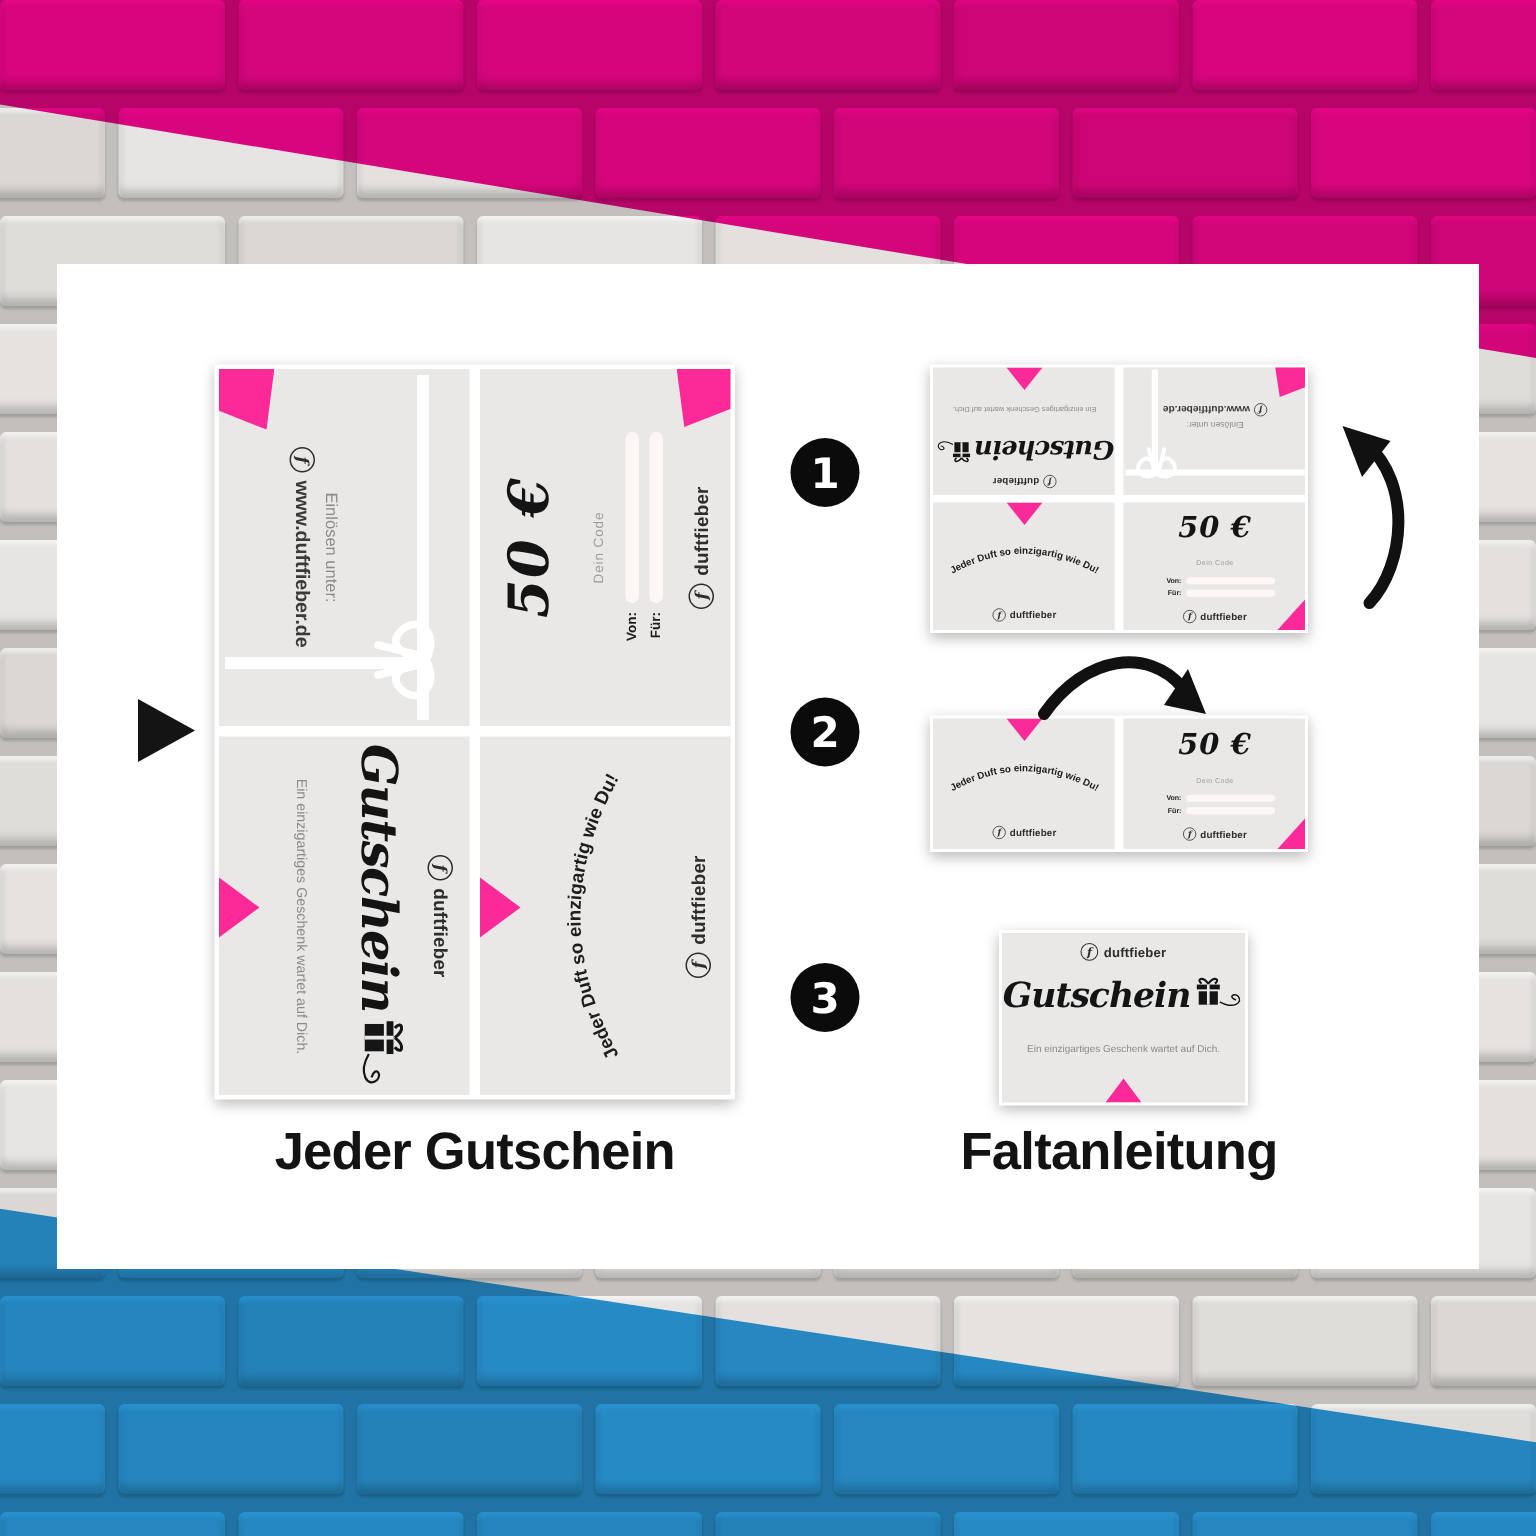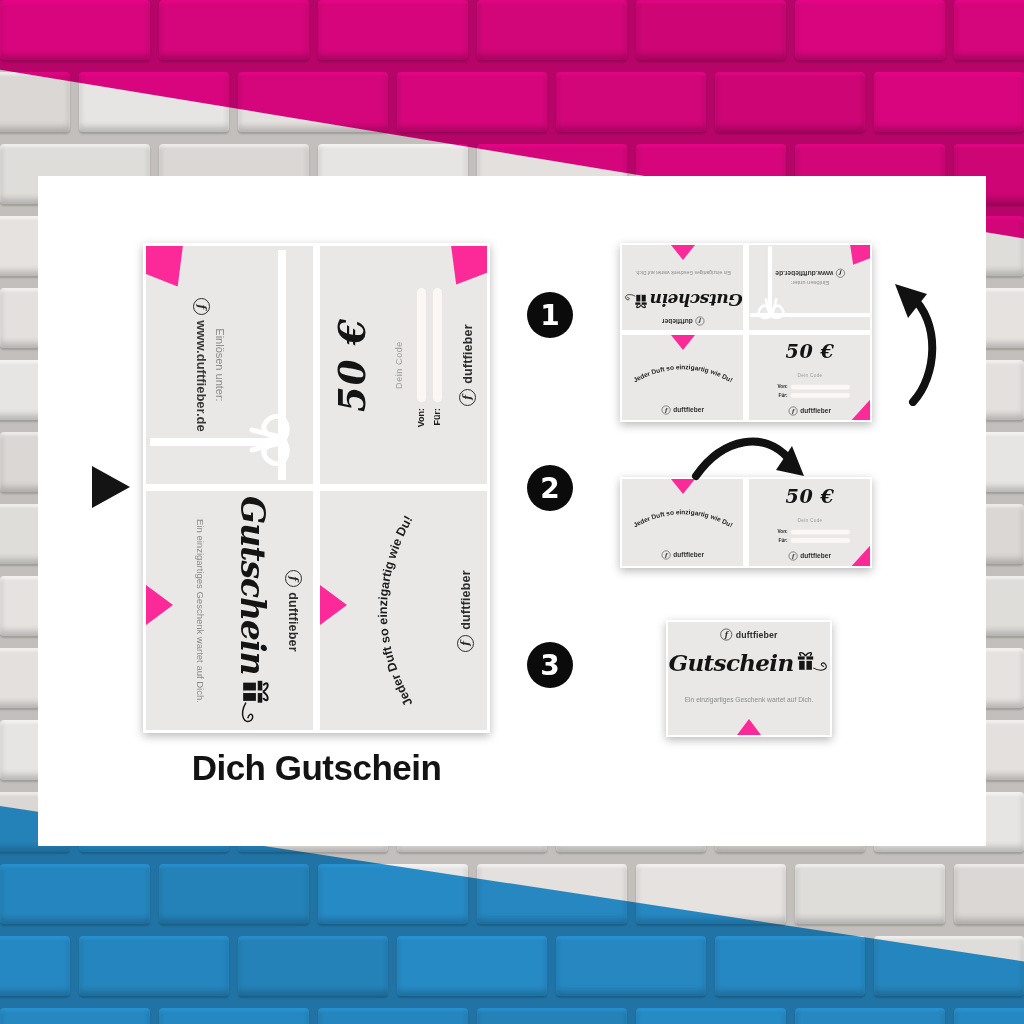--- a/index.html
+++ b/index.html
@@ -287,21 +287,22 @@
           <span class="logo-circ">f</span>
           <span class="brandname">duftfieber</span>
         </div>
       </div>
       <div class="tri pk-tri-right" style="top:94px;"></div>
     </div>
   </div>
 
   <div class="pointer-black"></div>
 
-  <div class="caption" style="left:105px;width:347px;">Dich Gutschein</div>
+  <div class="caption" style="left:105px;width:347px;">Jeder Gutschein</div>
+  <div class="caption" style="left:582px;width:252px;">Faltanleitung</div>
 
   <div class="badge" style="left:489px;top:116px;">1</div>
   <div class="badge" style="left:489px;top:289px;">2</div>
   <div class="badge" style="left:489px;top:466px;">3</div>
 
   <div class="sheet" style="left:582px;top:67px;width:252px;height:179px;">
 
     <div class="panel" style="left:2px;top:2px;width:121px;height:85px;">
       <div class="comp rot180s">
         <div class="brandline" style="top:8px;">

